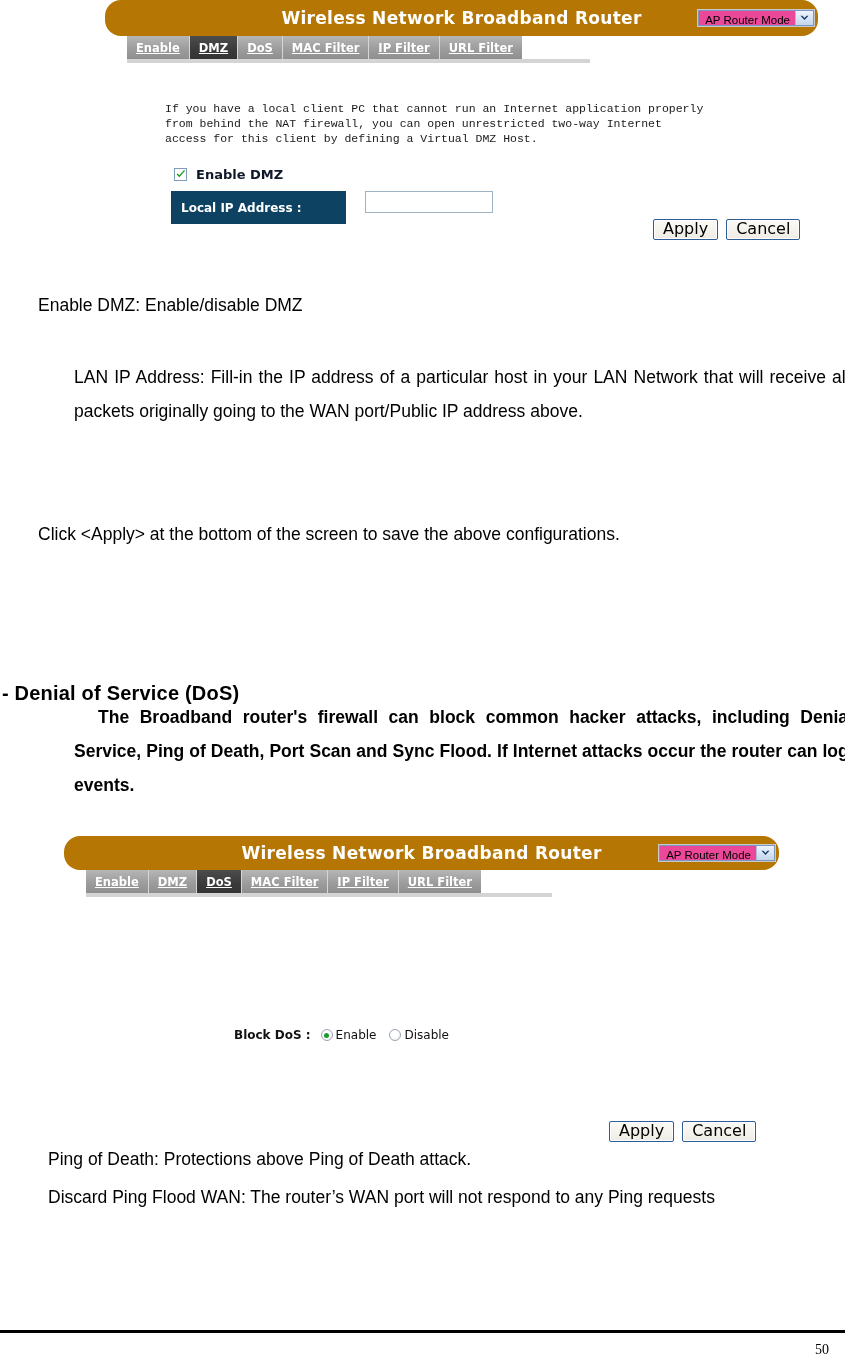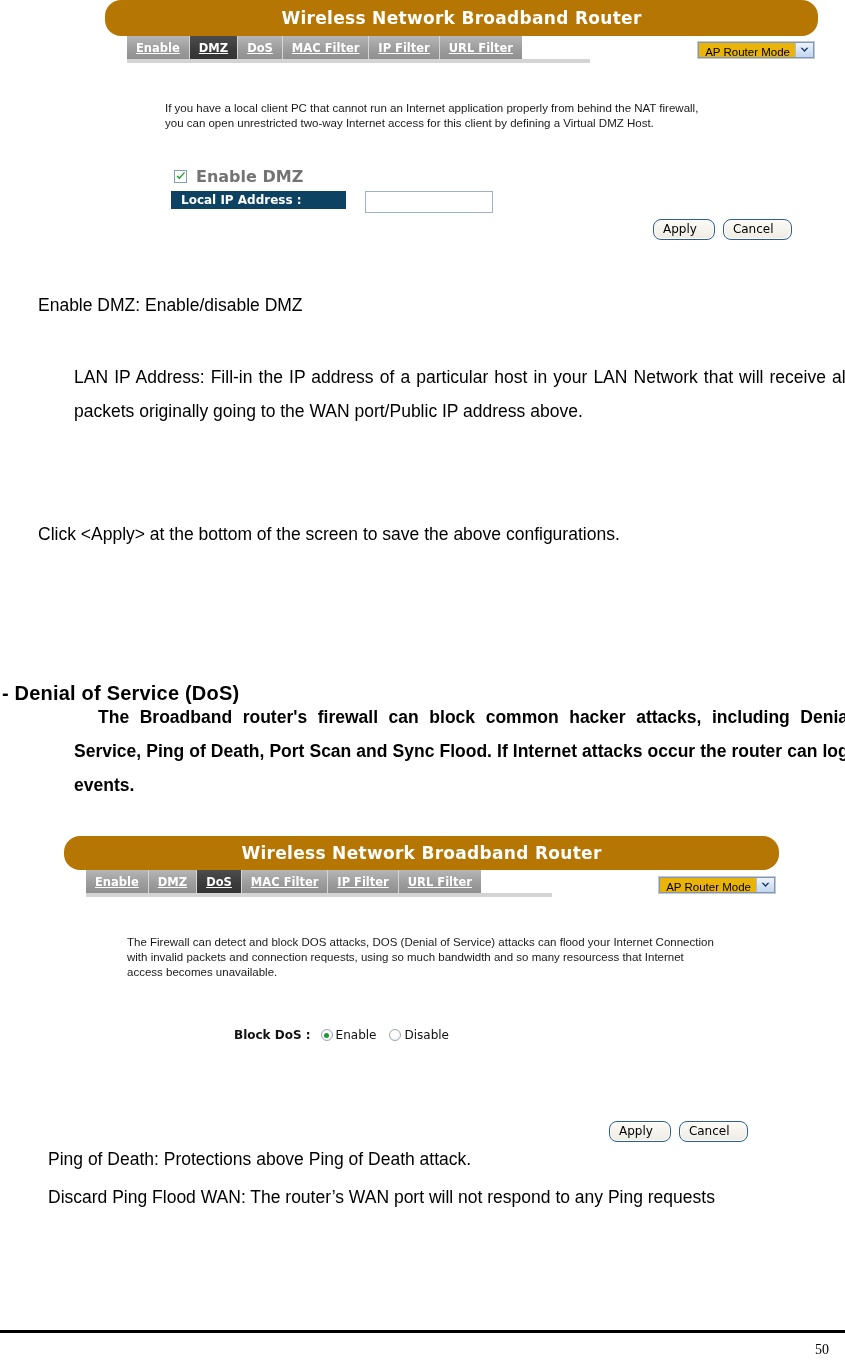--- a/index.html
+++ b/index.html
@@ -37,26 +37,25 @@
     letter-spacing: 0.3px;
     font-family: "DejaVu Sans", sans-serif;
   }
   .mode-select {
     position: absolute;
     right: 4px;
     top: 50%;
     transform: translateY(-50%);
     display: flex;
     align-items: stretch;
-    background: #eab308;
+    background: #ec4899;
     border: 1px solid #7a98bf;
     height: 16px;
     box-sizing: border-box;
     box-shadow: 0 0 0 1px #c9c9c9;
-    margin-top: 32px;
   }
   .mode-select-label {
     font-size: 11.5px;
     padding: 0 5px 0 6px;
     line-height: 18px;
     color: #000;
     white-space: nowrap;
     font-family: "Liberation Sans", sans-serif;
   }
   .mode-select-arrow {
@@ -99,43 +98,43 @@
   }
 
   .panel-body {
     background: #ffffff;
     position: relative;
   }
   .panel-desc {
     font-size: 11.5px;
     line-height: 15px;
     color: #1a1a1a;
-    font-family: Liberation Sans, sans-serif;
+    font-family: Liberation Mono, monospace;
   }
 
   .checkbox-row {
     display: flex;
     align-items: center;
     gap: 9px;
   }
   .cbx {
     width: 13px;
     height: 13px;
     border: 1px solid #7f9db9;
     background: #ffffff;
     box-sizing: border-box;
     display: flex;
     align-items: center;
     justify-content: center;
   }
   .cbx svg { display: block; }
   .cbx-label {
-    font-size: 16px;
-    font-weight: bold;
-    color: #737373;
+    font-size: 13px;
+    font-weight: bold;
+    color: #0f172a;
     font-family: "DejaVu Sans", sans-serif;
   }
 
   .field-row {
     display: flex;
     align-items: stretch;
   }
   .field-label {
     background: #0d4263;
     color: #ffffff;
@@ -153,24 +152,24 @@
     box-sizing: border-box;
   }
 
   .btn-row {
     display: flex;
     gap: 8px;
   }
   .btn {
     border: 1px solid #2d5d96;
     background: linear-gradient(to bottom, #fbfaf6 0%, #eeece3 100%);
-    border-radius: 8px;
-    font-size: 12px;
+    border-radius: 2px;
+    font-size: 16px;
     color: #000;
-    padding: 2px 17px 3px 9px;
+    padding: 2px 9px 3px 9px;
     font-family: "DejaVu Sans", sans-serif;
     line-height: 14px;
     box-shadow: inset 0 0 0 1px #ffffff;
   }
 
   .radio-row {
     display: flex;
     align-items: center;
     gap: 6px;
     font-family: "DejaVu Sans", sans-serif;
@@ -288,21 +287,21 @@
     <div class="checkbox-row" style="position:absolute; left:69px; top:104px;">
       <span class="cbx">
         <svg width="10" height="9" viewBox="0 0 10 9">
           <path d="M0.6 4.4 L3.3 7.3 L9.2 0.6 L7.9 0.2 L3.3 5.3 L1.6 3.6 Z" fill="#0f9d18"></path>
         </svg>
       </span>
       <span class="cbx-label">Enable DMZ</span>
     </div>
 
     <div class="field-row" style="position:absolute; left:66px; top:128px;">
-      <div class="field-label" style="width:175px; height:18px;">Local IP Address :</div>
+      <div class="field-label" style="width:175px; height:33px;">Local IP Address :</div>
       <div style="width:19px;"></div>
       <div class="field-input" style="width:128px; height:22px;"></div>
     </div>
 
     <div class="btn-row" style="position:absolute; left:548px; top:156px;">
       <button class="btn">Apply</button>
       <button class="btn">Cancel</button>
     </div>
   </div>
 </div>
@@ -356,21 +355,20 @@
         <span>IP Filter</span>
       </div>
       <div class="tab" style="border-right:none;">
         <span>URL Filter</span>
       </div>
     </div>
     <div class="tabbar-underline" style="width:466px;"></div>
   </div>
 
   <div class="panel-body" style="height:170px;">
-    <div class="panel-desc" style="position:absolute; left:63px; top:38px; width:590px;">The Firewall can detect and block DOS attacks, DOS (Denial of Service) attacks can flood your Internet Connection with invalid packets and connection requests, using so much bandwidth and so many resourcess that Internet access becomes unavailable.</div>
 
     <div class="radio-row" style="position:absolute; left:170px; top:131px;">
       <span class="radio-label-main">Block DoS :</span>
       <label class="radio-opt">
         <span class="rb">
             <span class="dot"></span>
           </span>
         <span>Enable</span>
       </label>
       <label class="radio-opt">

